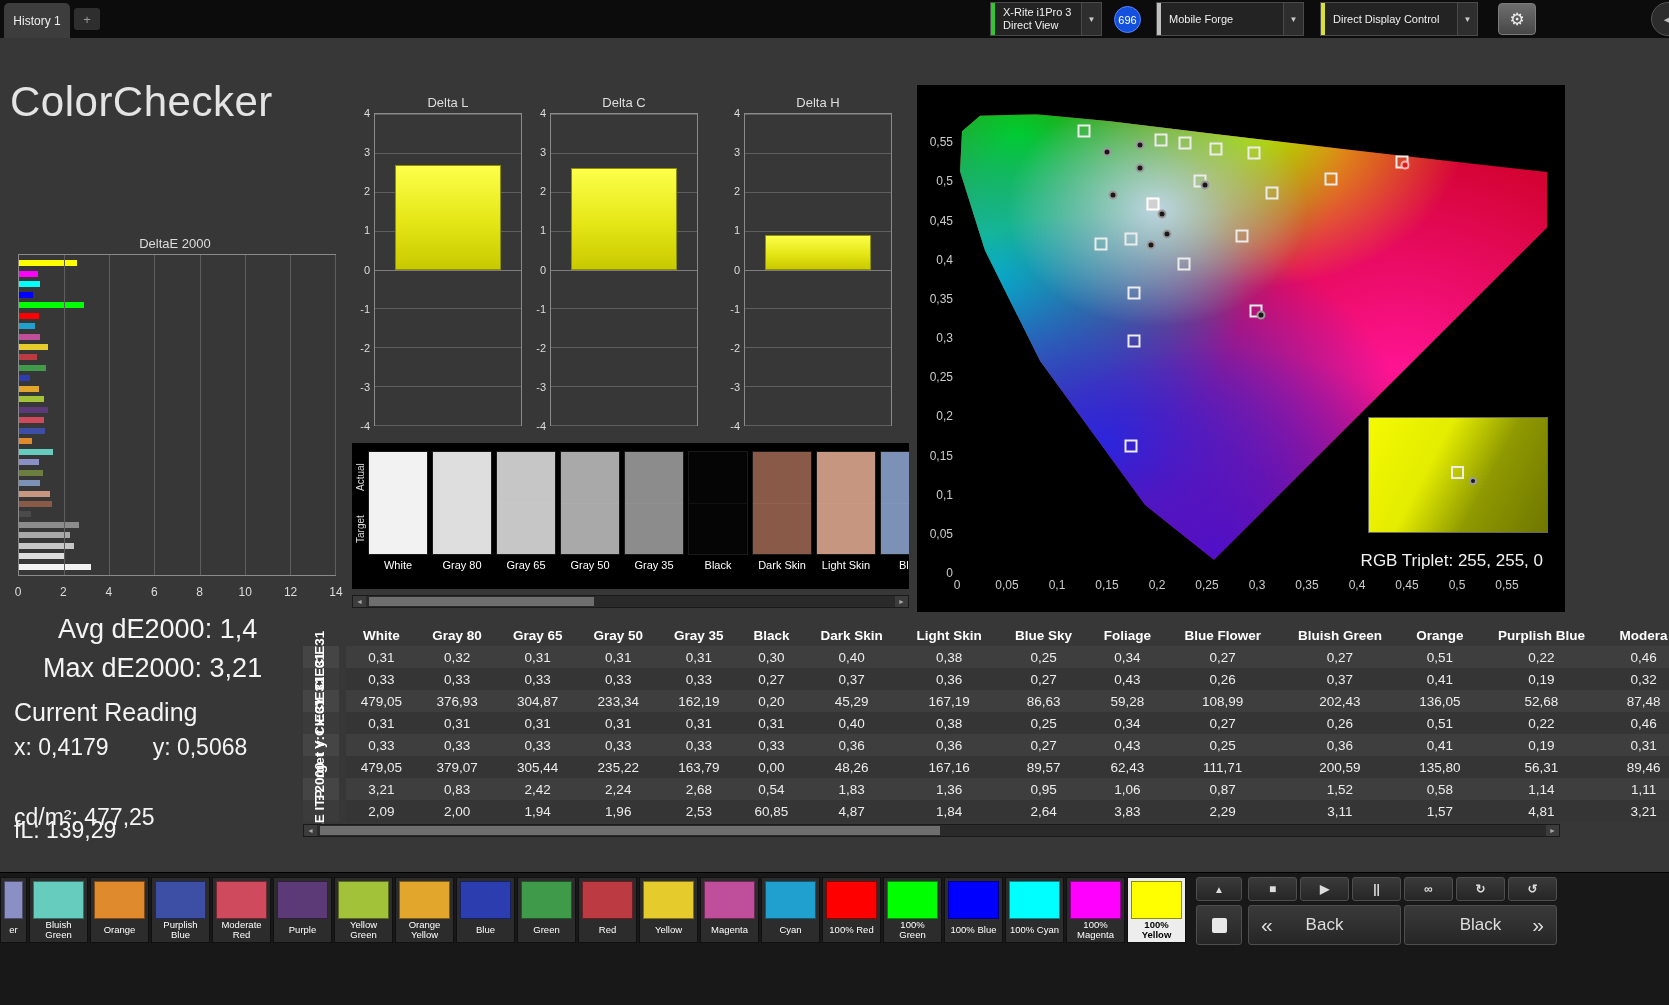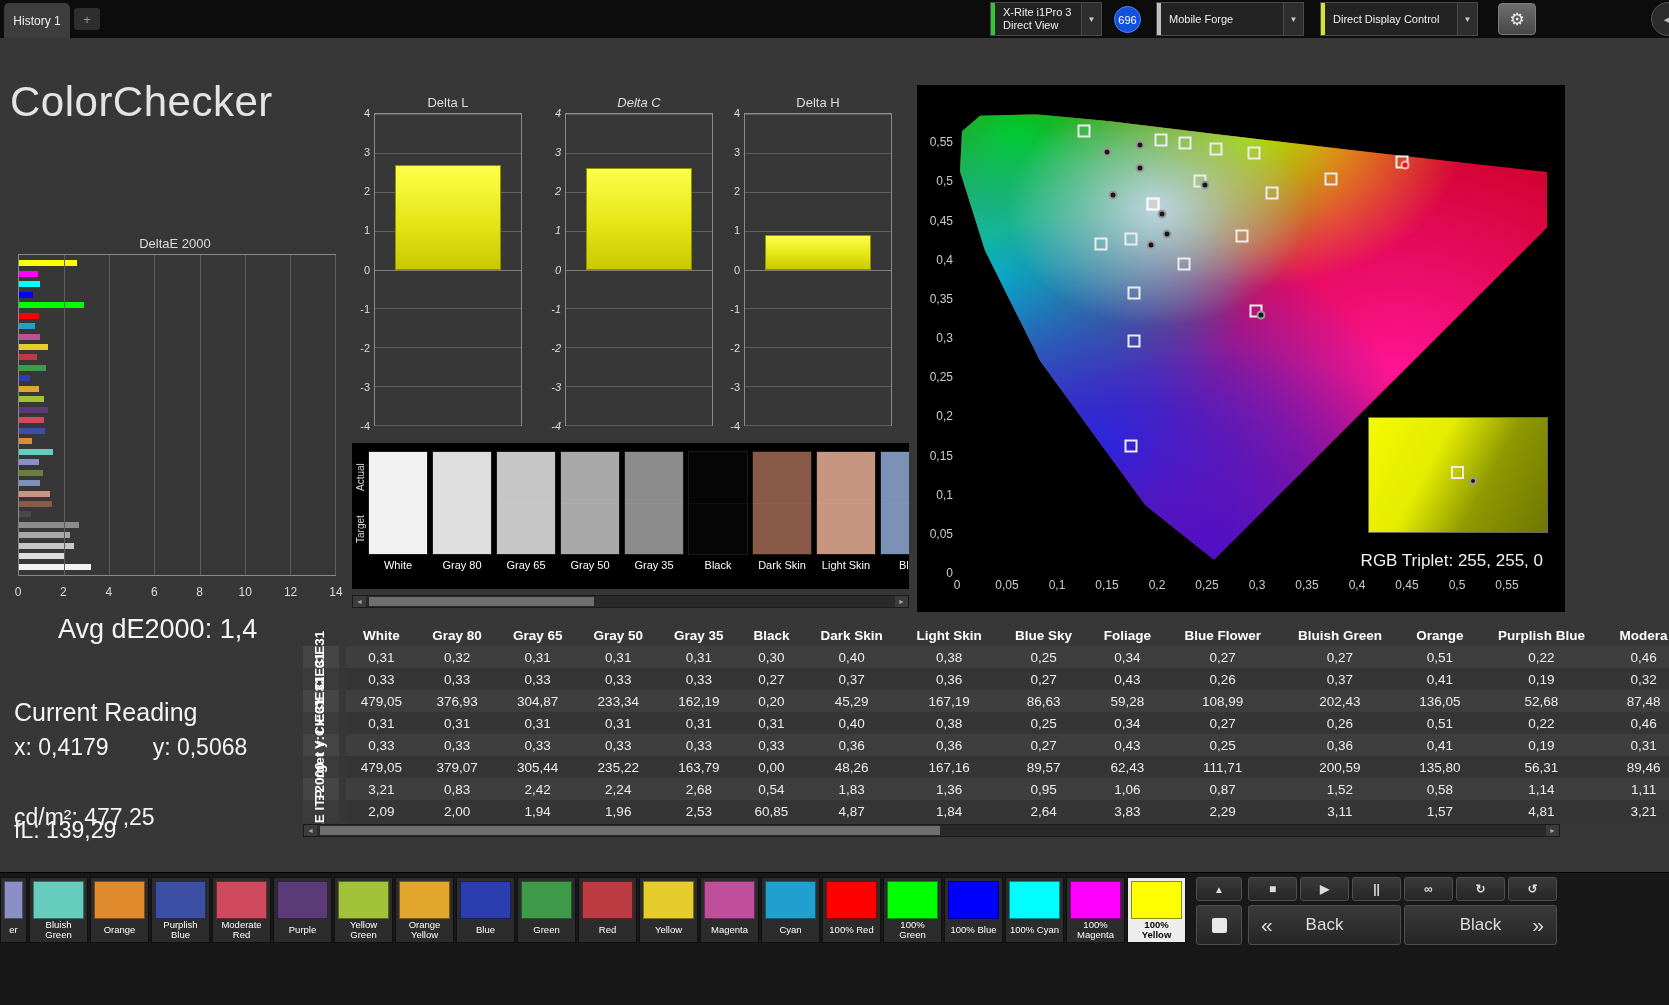--- a/index.html
+++ b/index.html
@@ -295,21 +295,21 @@
         <div class="dlab" style="top: 12.5%;">3</div>
         <div class="dlab" style="top: 25%;">2</div>
         <div class="dlab" style="top: 37.5%;">1</div>
         <div class="dlab" style="top: 50%;">0</div>
         <div class="dlab" style="top: 62.5%;">-1</div>
         <div class="dlab" style="top: 75%;">-2</div>
         <div class="dlab" style="top: 87.5%;">-3</div>
         <div class="dlab" style="top: 100%;">-4</div>
       </div>
     </div>
-    <div class="dchart" style="left: 543px; font-style: italic;">
+    <div class="dchart" style="left: 528px;">
       <div class="dchart-title">Delta C</div>
       <div class="dchart-plot">
         <div class="dgrid" style="top: 0%;"></div>
         <div class="dgrid" style="top: 12.5%;"></div>
         <div class="dgrid" style="top: 25%;"></div>
         <div class="dgrid" style="top: 37.5%;"></div>
         <div class="dgrid zero" style="top: 50%;"></div>
         <div class="dgrid" style="top: 62.5%;"></div>
         <div class="dgrid" style="top: 75%;"></div>
         <div class="dgrid" style="top: 87.5%;"></div>
@@ -512,20 +512,21 @@
     </div>
   <div class="cie-inset">
     <div class="inset-sq"></div>
     <div class="inset-dot"></div>
   </div>
   <div class="rgb-label">RGB Triplet: 255, 255, 0</div>
 </div>
 
 <div class="stats">
   <div class="stat-avg">Avg dE2000: 1,4</div>
+  <div class="stat-max">Max dE2000: 3,21</div>
   <div class="stat-reading">Current Reading</div>
   <div class="stat-xy">
     <span>x: 0,4179</span>
     <span>y: 0,5068</span>
   </div>
   <div class="stat-fl">fL: 139,29</div>
   <div class="stat-cd">cd/m²: 477,25</div>
 </div>
 
 <div class="table-wrap">

